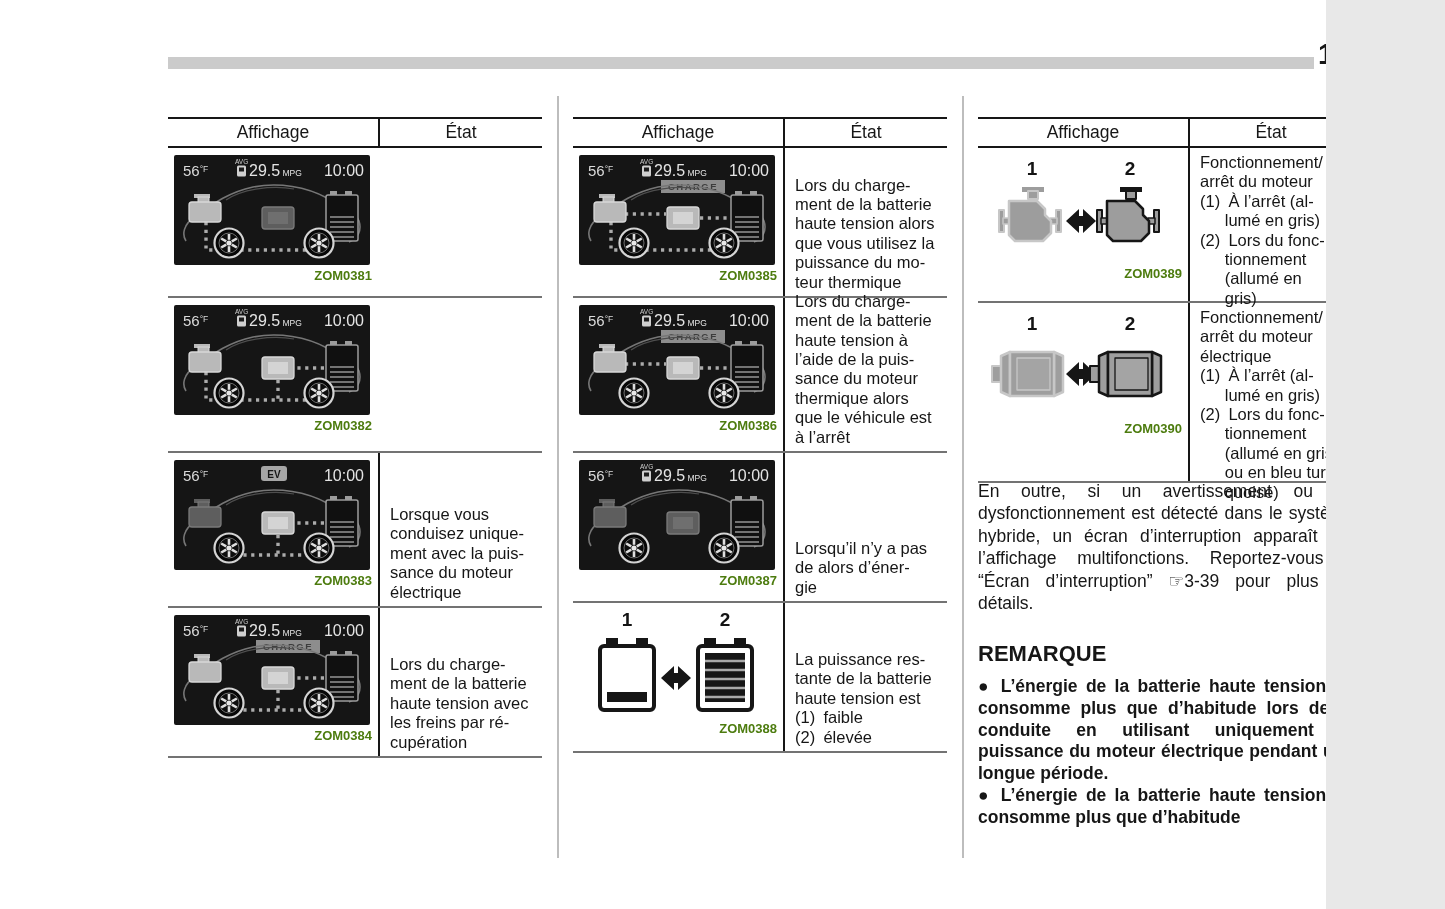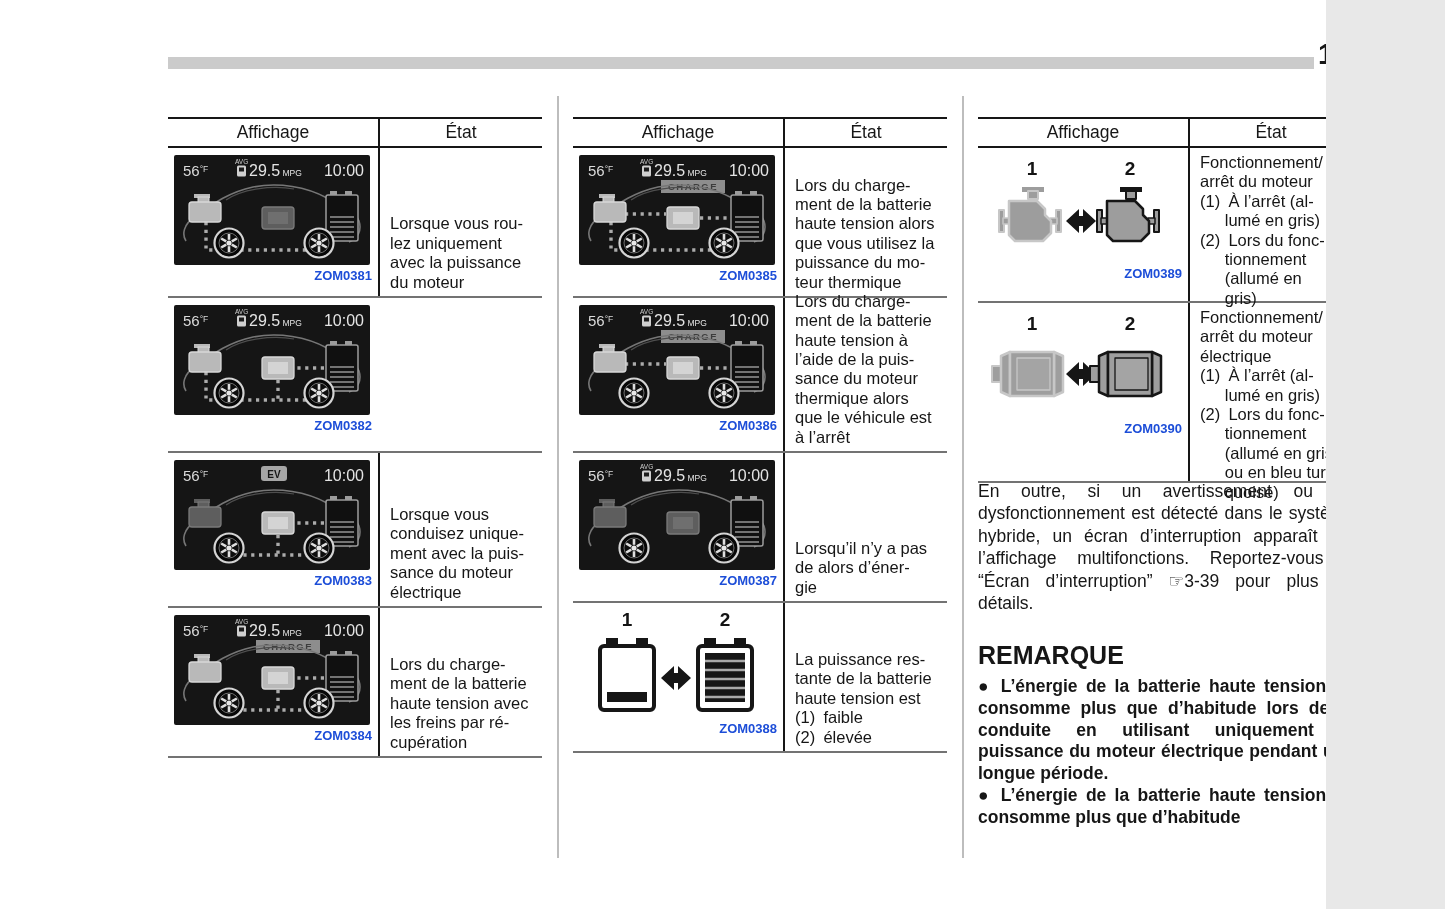--- a/index.html
+++ b/index.html
@@ -15,25 +15,25 @@
   .hc{width:210px;display:flex;align-items:center;justify-content:center;}
   .hc.right{width:162px;border-left:2px solid #161616;}
   .mrow{display:flex;align-items:stretch;border-bottom:2px solid #737373;box-sizing:border-box;}
   .cell{box-sizing:border-box;}
   .cell.disp{width:210px;padding:7px 0 0 6px;}
   .cell.state{width:162px;border-left:2px solid #161616;display:flex;align-items:flex-end;
               padding:4px 2px 4px 10px;}
   .cell.state.top{align-items:flex-start;padding-top:5px;}
   .state-text{white-space:pre-line;font-size:16.5px;line-height:19.4px;}
   .gfx{line-height:0;}
-  .code{width:198px;text-align:right;font-size:13px;font-weight:bold;color:#1d4ed8;margin-top:3px;}
+  .code{width:198px;text-align:right;font-size:13px;font-weight:bold;color:#4d7c0f;margin-top:3px;}
 
   .para{position:absolute;left:978px;top:480px;width:376px;font-size:17.5px;line-height:22.4px;
         text-align:justify;}
-  .remark-title{position:absolute;left:978px;top:641px;font-size:25px;font-weight:bold;}
+  .remark-title{position:absolute;left:978px;top:641px;font-size:22px;font-weight:bold;}
   .notes{position:absolute;left:978px;top:676px;width:376px;font-size:17.5px;font-weight:bold;
          line-height:21.8px;text-align:justify;}
   .note-item{white-space:pre-line;}
   .suite{position:absolute;top:846px;left:978px;width:374px;text-align:right;
          font-size:17px;font-weight:bold;font-style:italic;}
 </style>
 </head>
 <body>
 
 <div class="page">
@@ -98,26 +98,20 @@
                 <line x1="0.0" y1="3.2" x2="0.0" y2="9.0" stroke="#dedede" stroke-width="2.6"></line>
                 <line x1="-2.8" y1="1.6" x2="-7.8" y2="4.5" stroke="#dedede" stroke-width="2.6"></line>
                 <line x1="-2.8" y1="-1.6" x2="-7.8" y2="-4.5" stroke="#dedede" stroke-width="2.6"></line>
                 <line x1="-0.0" y1="-3.2" x2="-0.0" y2="-9.0" stroke="#dedede" stroke-width="2.6"></line>
                 <line x1="2.8" y1="-1.6" x2="7.8" y2="-4.5" stroke="#dedede" stroke-width="2.6"></line>
                 <circle r="2.6" fill="#e6e6e6"></circle>
               </g>
             </svg></div>
         <div class="code">ZOM0381</div>
       </div>
-      <div class="cell state">
-          <div class="state-text">Lorsque vous rou-
-lez uniquement
-avec la puissance
-du moteur</div>
-        </div>
     </div>
     <div class="mrow" style="height:155px">
       <div class="cell disp">
         <div class="gfx"><svg viewBox="0 0 196 110" width="196" height="110" font-family="Liberation Sans, sans-serif">
               <rect width="196" height="110" rx="2" fill="#151515"></rect>
               <text x="9" y="21" font-size="15" fill="#dadada">56<tspan font-size="8.5" dy="-4">°F</tspan></text>
               <text x="61" y="9" font-size="6.5" fill="#cfcfcf">AVG</text>
               <rect x="63" y="10.5" width="9" height="11" rx="1.5" fill="#cfcfcf"></rect>
               <rect x="65" y="12.5" width="5" height="4" fill="#1c1c1c"></rect>
               <text x="75" y="21" font-size="16" fill="#e4e4e4">29.5<tspan font-size="8.5"> MPG</tspan></text>

